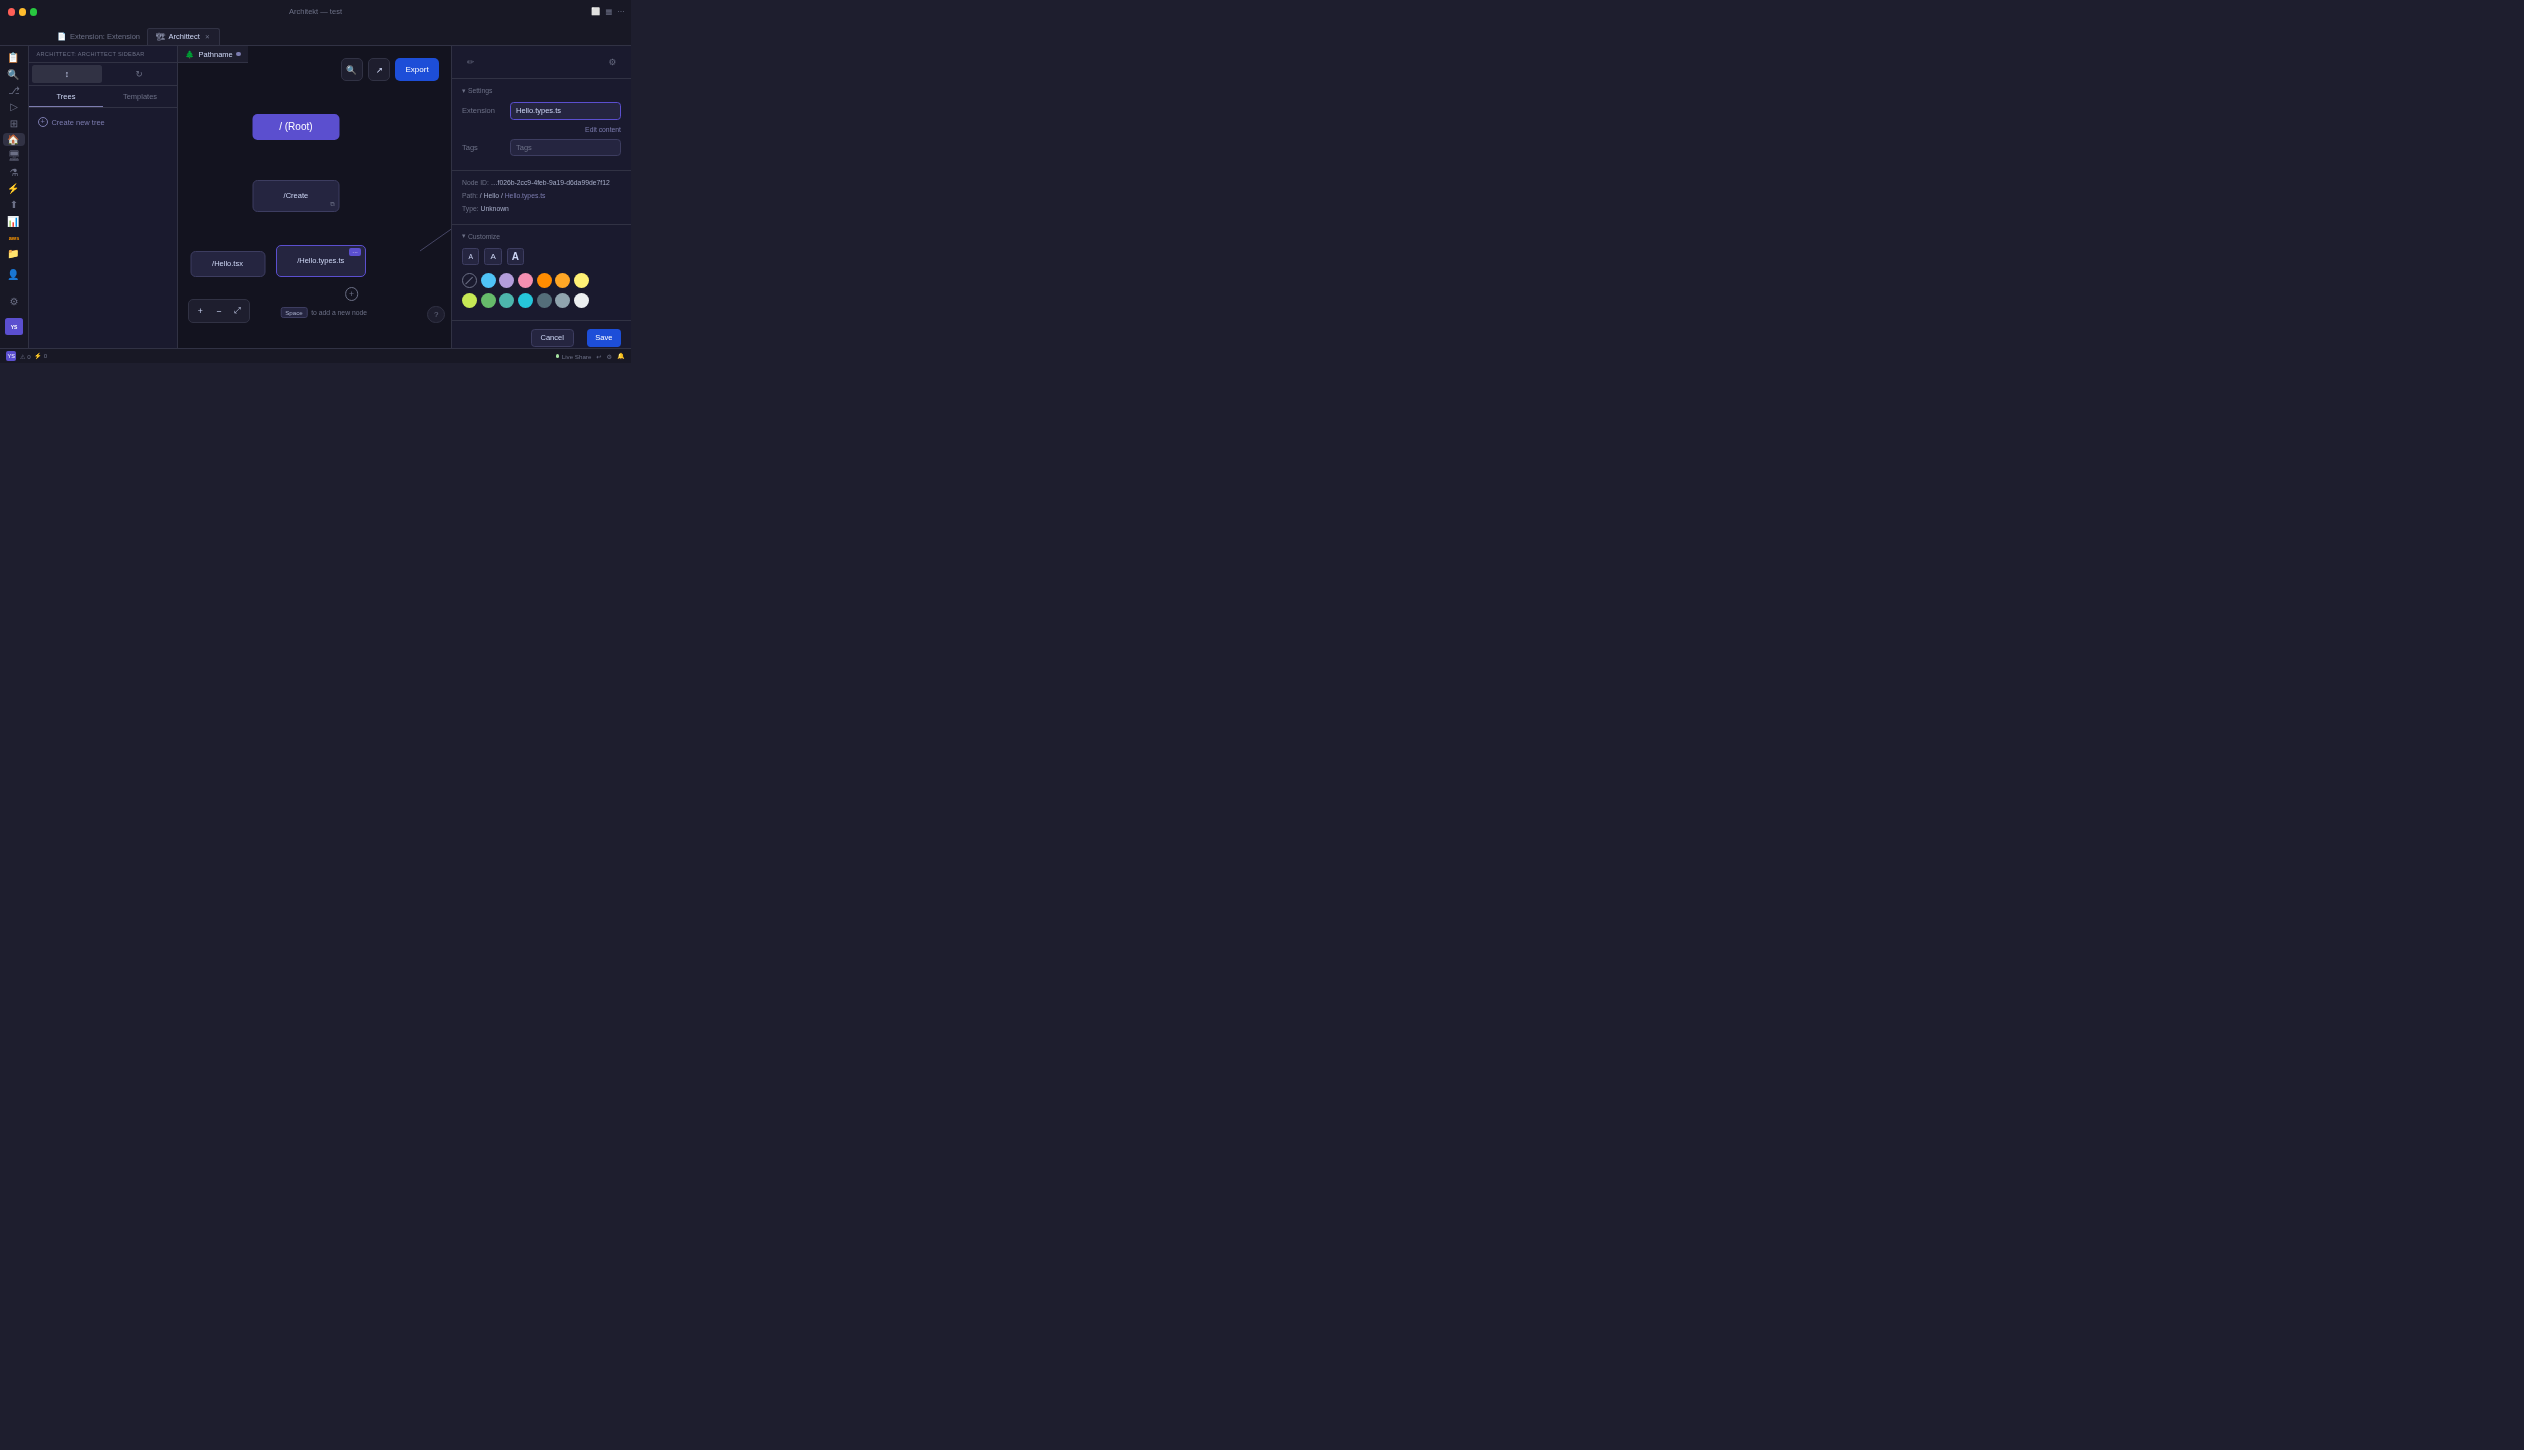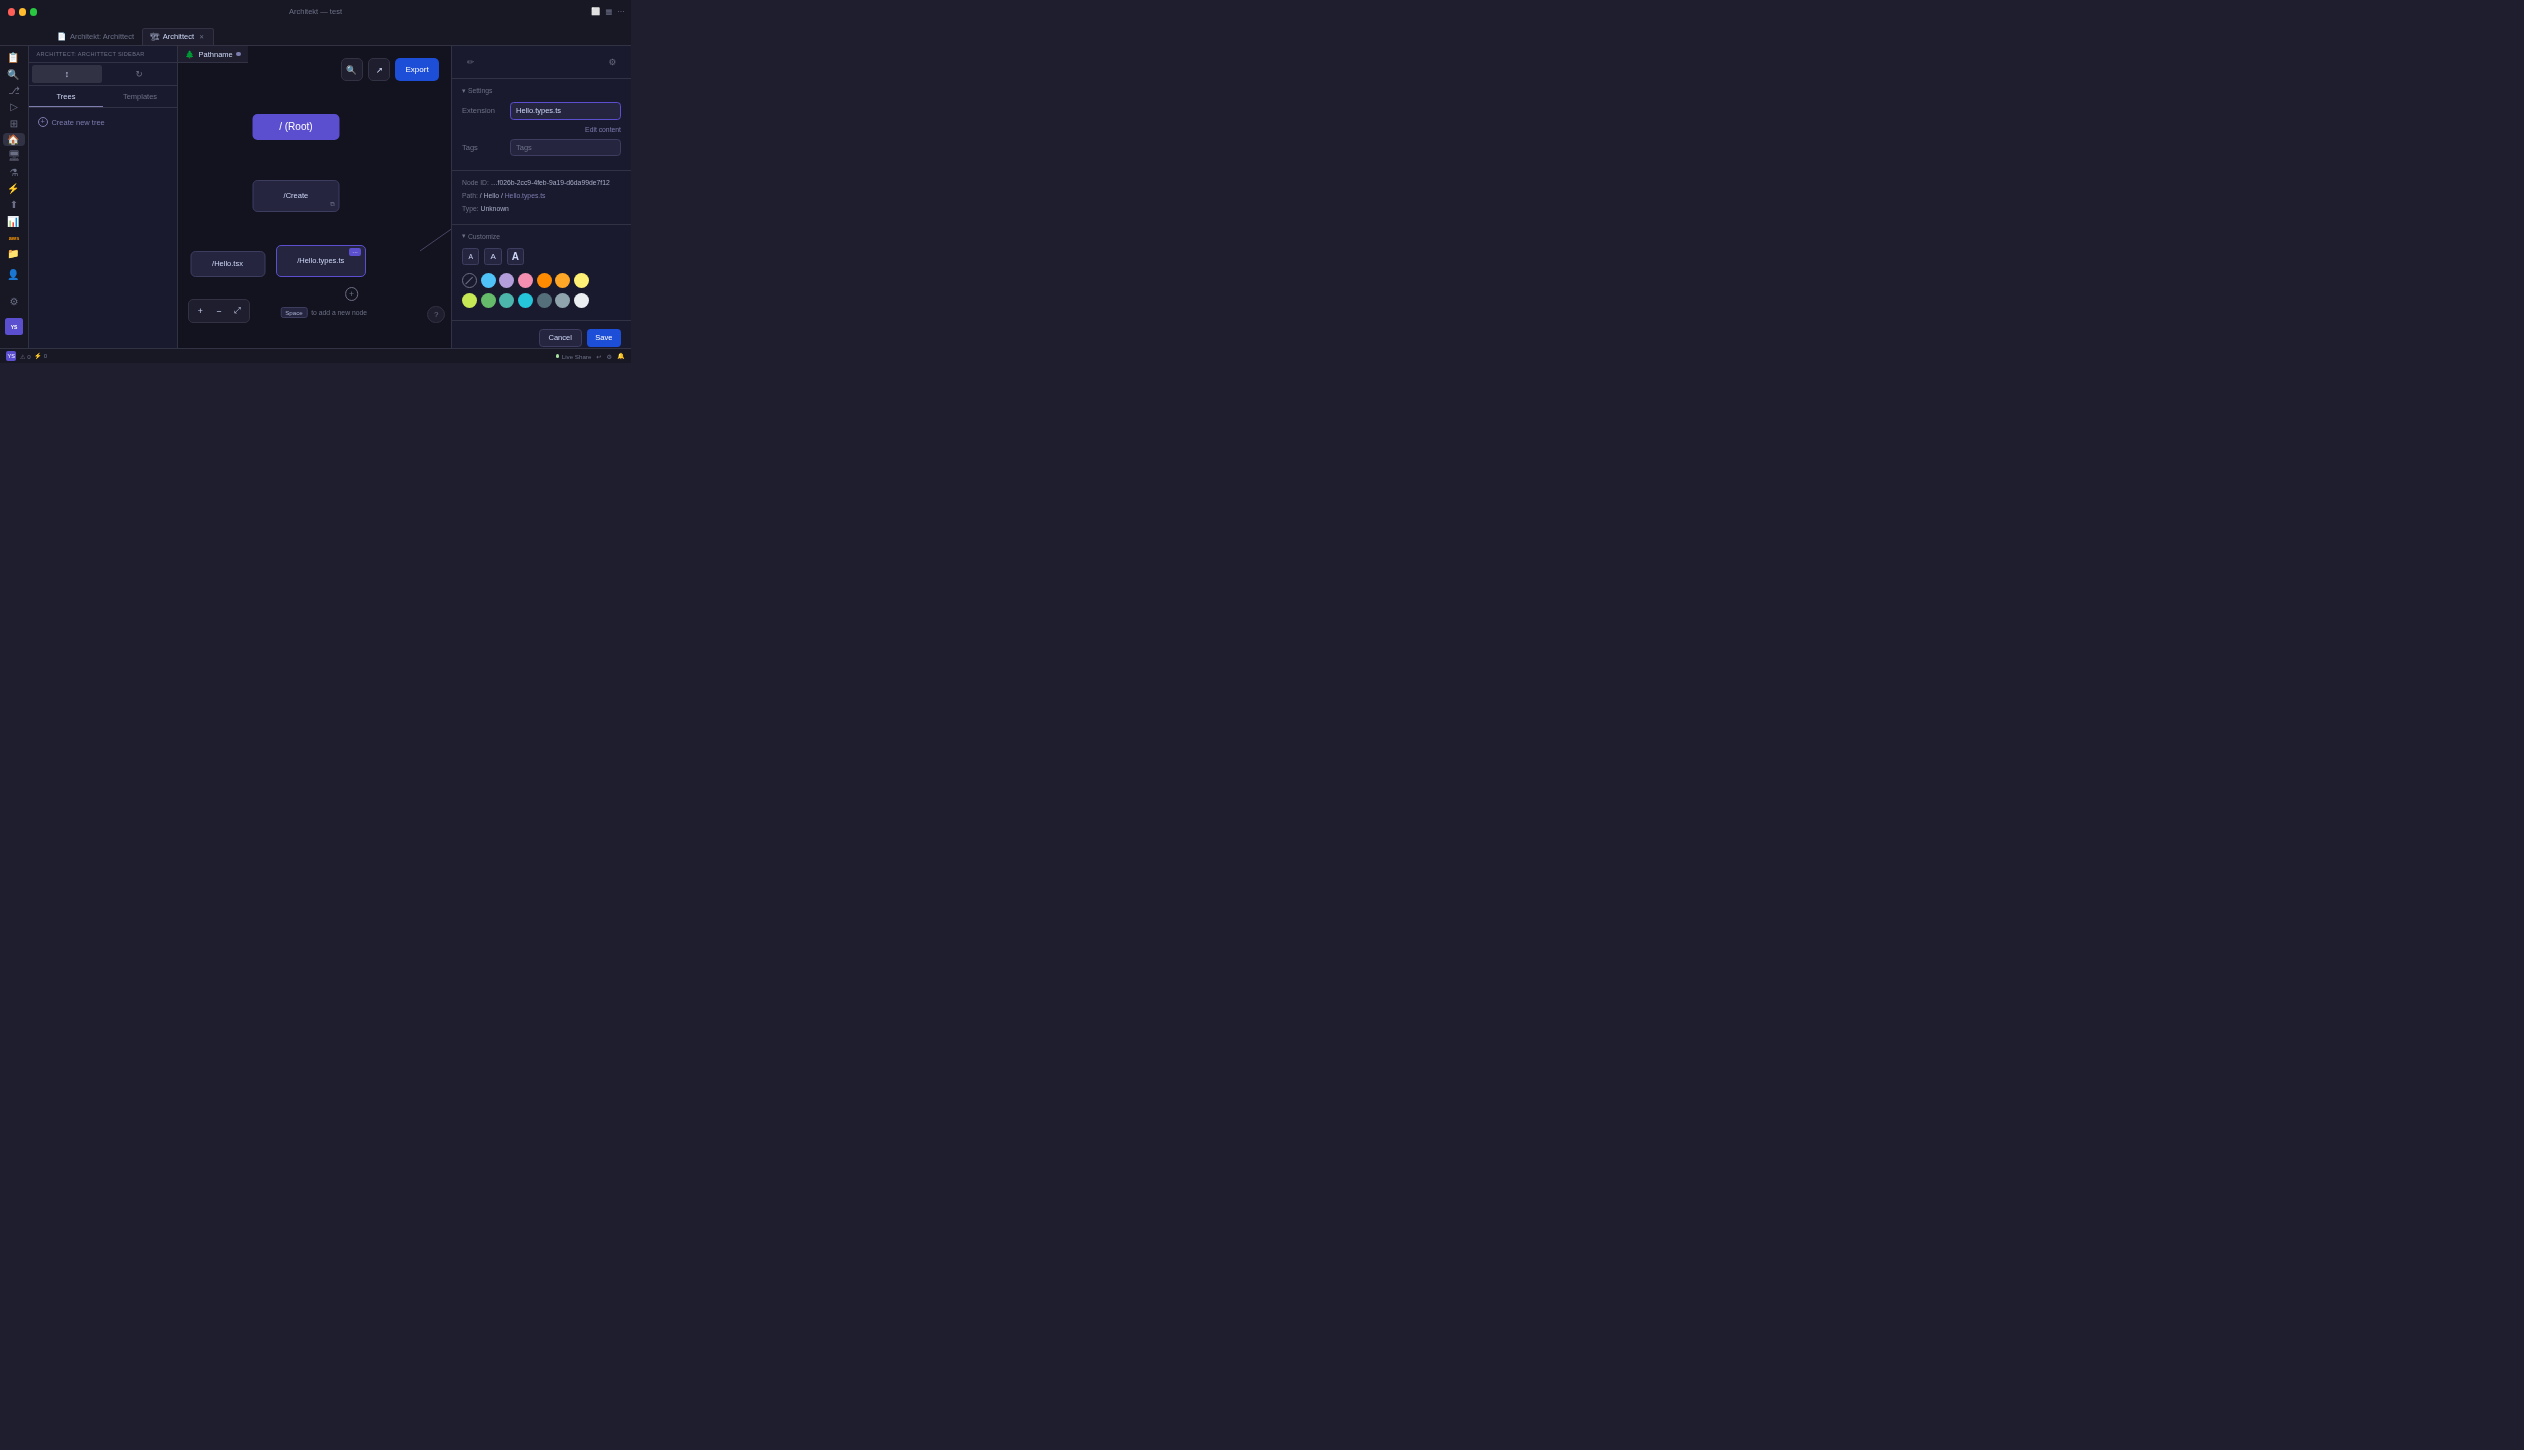--- a/index.html
+++ b/index.html
@@ -493,21 +493,21 @@
       height: 0.9px;
       background: #6c7086;
       transform: rotate(-45deg);
     }
 
     
     .panel-footer {
       padding: 7.5px 10px;
       display: flex;
       justify-content: flex-end;
-      gap: 5px;
+      gap: 13px;
       margin-top: auto;
       border-top: 0.6px solid #313244;
     }
     .cancel-btn {
       padding: 3.7px 8.7px;
       border-radius: 3.7px;
       background: #252540;
       border: 0.6px solid #3d3d60;
       color: #cdd6f4;
       font-size: 7.5px;
@@ -584,21 +584,21 @@
   <div class="titlebar-right">
     <span class="titlebar-icon">⬜</span>
     <span class="titlebar-icon">▦</span>
     <span class="titlebar-icon">···</span>
   </div>
 </div>
 
 <div class="tabbar">
   <div class="tab">
     <span>📄</span>
-    <span>Architekt: Archittect</span>
+    <span>Extension: Extension</span>
   </div>
   <div class="tab active">
     <span>🏗</span>
     <span>Archittect</span>
     <span class="tab-close">✕</span>
   </div>
 </div>
 
 <div class="main-layout">
 

